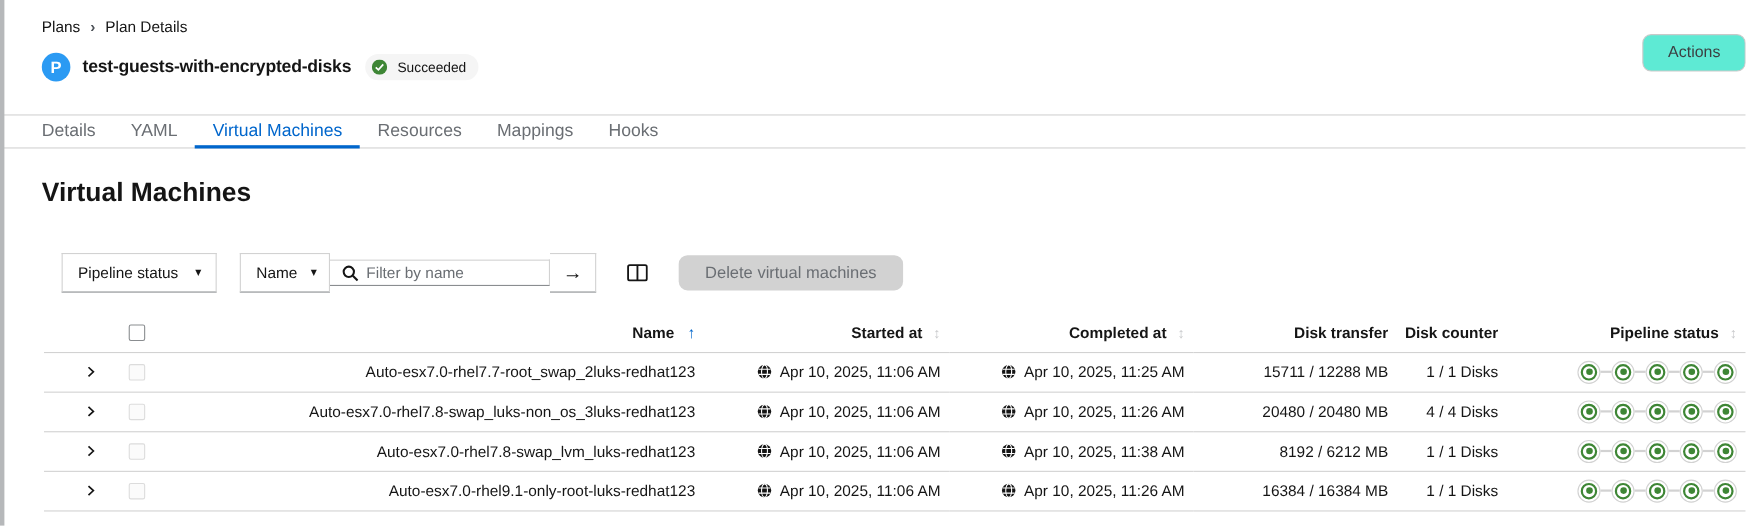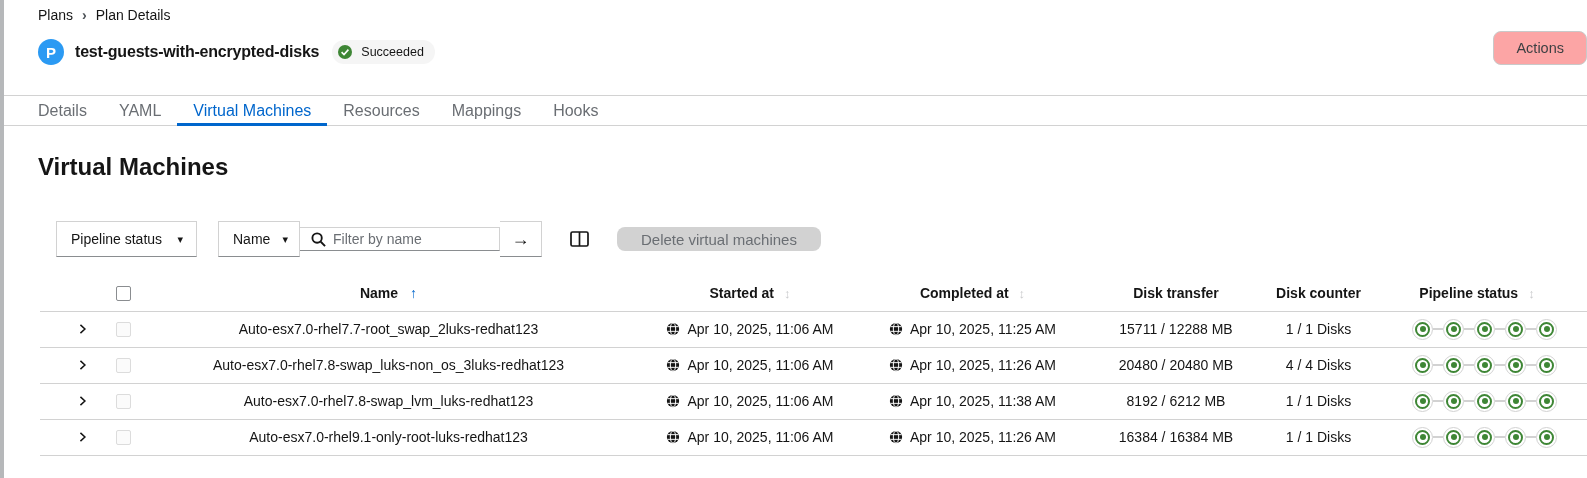--- a/index.html
+++ b/index.html
@@ -7,30 +7,30 @@
   body {
     position: relative;
     background: #ffffff;
     overflow: hidden;
     font-family: "Liberation Sans", sans-serif;
     color: #151515;
   }
   .left-strip { position:absolute; left:0; top:0; width:4px; height:478px; background:#b6b8ba; }
 
   
-  .breadcrumb { display:flex; align-items:center; gap:9px; padding:7px 0 0 38px; font-size:14px; }
+  .breadcrumb { display:flex; align-items:center; gap:9px; padding:16px 0 0 38px; font-size:14px; }
   .bc-divider { color:#4d5258; font-size:14px; font-weight:700; line-height:1; }
   .title-row { display:flex; align-items:center; margin:13px 0 0 38px; height:32px; }
   .plan-badge { width:26px; height:26px; border-radius:50%; background:#2b9af3; color:#fff;
     font-size:15px; font-weight:700; display:flex; align-items:center; justify-content:center; flex:none; }
   .page-title { margin-left:11px; font-size:16px; font-weight:600; letter-spacing:-0.2px; }
   .status-badge { margin-left:13px; height:24px; background:#f5f5f5; border-radius:12px;
     display:flex; align-items:center; gap:9px; padding:0 11px 0 6px; font-size:12.5px; color:#151515; }
   .actions-btn { position:absolute; top:31px; right:0; height:34px; padding:0 22px;
-    background:#fca5a5; border:1px solid #c9c9c9; border-radius:8px; font-size:14.5px;
+    background:#5eead4; border:1px solid #c9c9c9; border-radius:8px; font-size:14.5px;
     color:#3c3f42; font-family:inherit; cursor:pointer; }
 
   
   .tabbar { margin-top:27px; height:31px; border-top:1px solid #d2d2d2; border-bottom:1px solid #d2d2d2;
     padding-left:22px; display:flex; align-items:stretch; }
   .tab { background:none; border:none; padding:0 16px; font-size:16px; color:#6a6e73;
     font-family:inherit; position:relative; cursor:pointer; }
   .tab.active { color:#0066cc; }
   .tab.active::after { content:''; position:absolute; left:0; right:0; bottom:-1px; height:3px; background:#0066cc; }
 
@@ -46,26 +46,26 @@
   .search-box { width:200px; height:24px; background:#fff; border:1px solid #d2d2d2;
     border-bottom-color:#8a8d90; border-left:none; display:flex; align-items:center; }
   .search-box svg { margin:0 7px 0 11px; flex:none; }
   .search-input { border:none; outline:none; flex:1; min-width:0; font-size:14px;
     font-family:inherit; color:#151515; background:transparent; }
   .search-input::placeholder { color:#6a6e73; opacity:1; }
   .arrow-btn { width:42px; height:36px; background:#fff; border:1px solid #d2d2d2;
     border-bottom-color:#8a8d90; border-left:none; font-size:18px; color:#151515;
     font-family:inherit; cursor:pointer; line-height:1; }
   .col-manage-btn { margin-left:26px; background:none; border:none; padding:2px; cursor:pointer; line-height:0; }
-  .delete-btn { margin-left:26px; height:24px; padding:0 24px; background:#d2d2d2; color:#6a6e73;
+  .delete-btn { margin-left:26px; height:32px; padding:0 24px; background:#d2d2d2; color:#6a6e73;
     border:none; border-radius:8px; font-size:15px; font-family:inherit; }
 
   
   .vm-table { margin:18px 0 0 40px; width:1547px; border-collapse:collapse; table-layout:fixed; font-size:14px; }
-  .vm-table th, .vm-table td { text-align:center; padding:0 8px 0 5px; height:36px;
+  .vm-table th, .vm-table td { text-align:right; padding:0 8px 0 5px; height:36px;
     vertical-align:middle; white-space:nowrap; overflow:hidden; border-bottom:1px solid #d2d2d2; }
   .vm-table thead th { font-weight:700; color:#151515; }
   th.sorted { color:#0066cc; }
   .sort-asc { color:#0066cc; font-weight:700; margin-left:12px; font-size:14px; }
   .sort-both { color:#c9cacc; margin-left:10px; font-size:13px; font-weight:700; }
   .expand-btn { margin-left:28px; background:none; border:none; padding:2px 4px; cursor:pointer; line-height:0; }
   .checkbox { width:15px; height:15px; border:1px solid #8a8d90; border-radius:2px;
     background:#fff; display:inline-block; vertical-align:middle; margin-left:9px; cursor:pointer; }
   .checkbox.dim { border-color:#dcdcdc; background:#fbfbfb; }
   .date-cell svg { vertical-align:-2px; margin-right:7px; }

